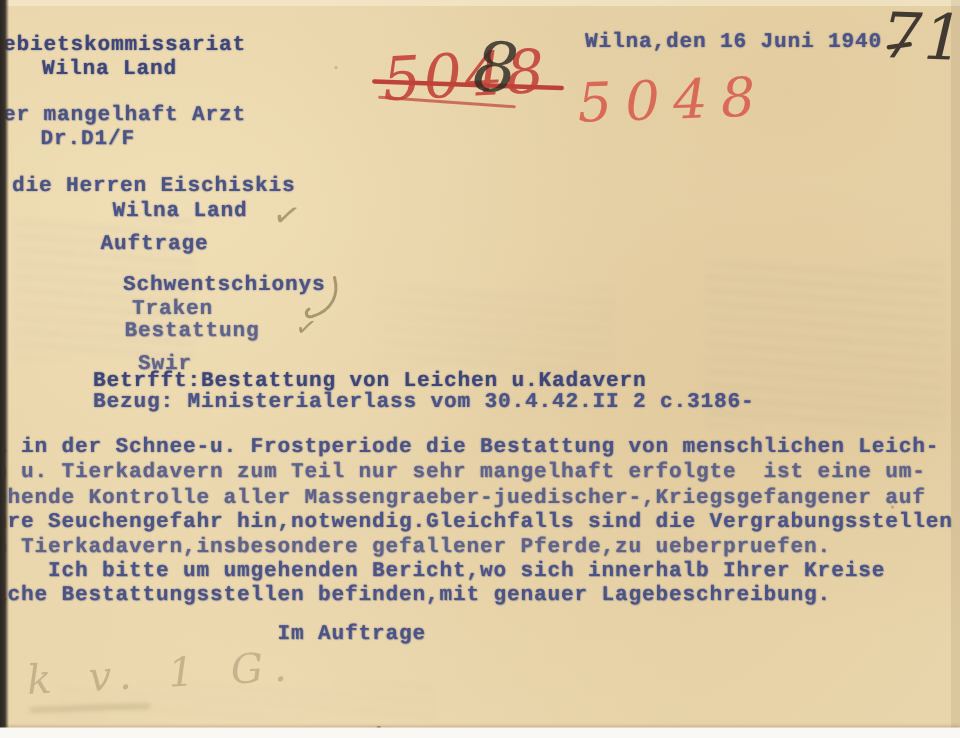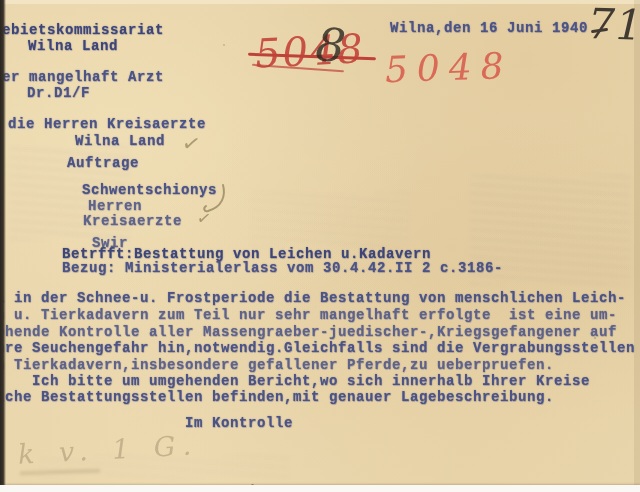--- a/index.html
+++ b/index.html
@@ -65,46 +65,46 @@
   <div class="hand red-crossed" style="left:255px;top:31px;">5048</div>
   <div class="strike" style="left:248px;top:55px;width:128px;height:3px;transform:rotate(2deg);"></div>
   <div class="strike" style="left:252px;top:67px;width:92px;height:2px;transform:rotate(4deg);opacity:.7;"></div>
   <div class="hand black-eight" style="left:316px;top:22px;">8</div>
 
   <div class="hand red-new" style="left:385px;top:50px;">5048</div>
 
   <div class="hand graphite" style="left:588px;top:4px;font-size:42px;line-height:42px;transform:rotate(2deg);letter-spacing:1px;">71</div>
   <div style="position:absolute;left:591px;top:29px;width:17px;height:2.5px;background:#403a32;transform:rotate(-8deg);border-radius:2px;"></div>
 
-  <div class="typed" style="left:8px;top:117px;">die Herren Kreisaerzte</div>
+  <div class="typed" style="left:8px;top:117px;">die Herren Eischiskis</div>
   <div class="typed" style="left:75px;top:134px;">Wilna Land</div>
   <div class="typed" style="left:67px;top:156px;">Auftrage</div>
   <div class="typed" style="left:82px;top:183px;">Schwentschionys</div>
-  <div class="typed faded" style="left:88px;top:199px;">Herren</div>
-  <div class="typed faded" style="left:83px;top:214px;">Kreisaerzte</div>
+  <div class="typed faded" style="left:88px;top:199px;">Traken</div>
+  <div class="typed faded" style="left:83px;top:214px;">Bestattung</div>
   <div class="typed faded" style="left:92px;top:236px;">Swir</div>
 
   <div class="pencil-mark" style="left:182px;top:131px;font-size:22px;transform:rotate(12deg);opacity:.75;">✓</div>
   <svg style="position:absolute;left:200px;top:183px;" width="28" height="32" viewBox="0 0 28 32">
     <path d="M23 2 C26 13 22 24 8 28 C4 29 3 25 6 23" fill="none" stroke="#97875f" stroke-width="2" stroke-linecap="round" opacity=".8"></path>
   </svg>
   <div class="pencil-mark" style="left:197px;top:208px;font-size:17px;transform:rotate(10deg);opacity:.8;">✓</div>
 
   <div class="typed dark" style="left:62px;top:247px;">Betrfft:Bestattung von Leichen u.Kadavern</div>
   <div class="typed" style="left:62px;top:261px;">Bezug: Ministerialerlass vom 30.4.42.II 2 c.3186-</div>
 
   <div class="typed" style="left:-4px;top:291px;">a in der Schnee-u. Frostperiode die Bestattung von menschlichen Leich-</div>
   <div class="typed faded" style="left:-4px;top:308px;">n u. Tierkadavern zum Teil nur sehr mangelhaft erfolgte  ist eine um-</div>
   <div class="typed faded" style="left:-4px;top:325px;">ehende Kontrolle aller Massengraeber-juedischer-,Kriegsgefangener auf</div>
   <div class="typed" style="left:-4px;top:341px;">hre Seuchengefahr hin,notwendig.Gleichfalls sind die Vergrabungsstellen</div>
   <div class="typed faded" style="left:-4px;top:358px;">n Tierkadavern,insbesondere gefallener Pferde,zu ueberpruefen.</div>
   <div class="typed" style="left:-4px;top:374px;">    Ich bitte um umgehenden Bericht,wo sich innerhalb Ihrer Kreise</div>
   <div class="typed" style="left:-4px;top:390px;">lche Bestattungsstellen befinden,mit genauer Lagebeschreibung.</div>
 
-  <div class="typed" style="left:185px;top:416px;">Im Kontrolle</div>
+  <div class="typed" style="left:185px;top:416px;">Im Auftrage</div>
 
   <div class="hand" style="left:18px;top:436px;font-size:27px;line-height:27px;letter-spacing:8px;color:#a08f6d;opacity:.5;transform:rotate(-3deg);">k v. 1 G.</div>
   <div style="position:absolute;left:20px;top:470px;width:80px;height:4px;background:rgba(150,135,100,.25);filter:blur(1.5px);transform:rotate(-2deg);"></div>
 
   <div class="speck" style="left:251px;top:484px;width:3px;height:3px;"></div>
   <div class="speck" style="left:594px;top:337px;width:2px;height:2px;opacity:.5;"></div>
   <div class="speck" style="left:223px;top:44px;width:2px;height:2px;opacity:.4;"></div>
 
   <div class="edge-top"></div>
   <div class="edge-right"></div>

